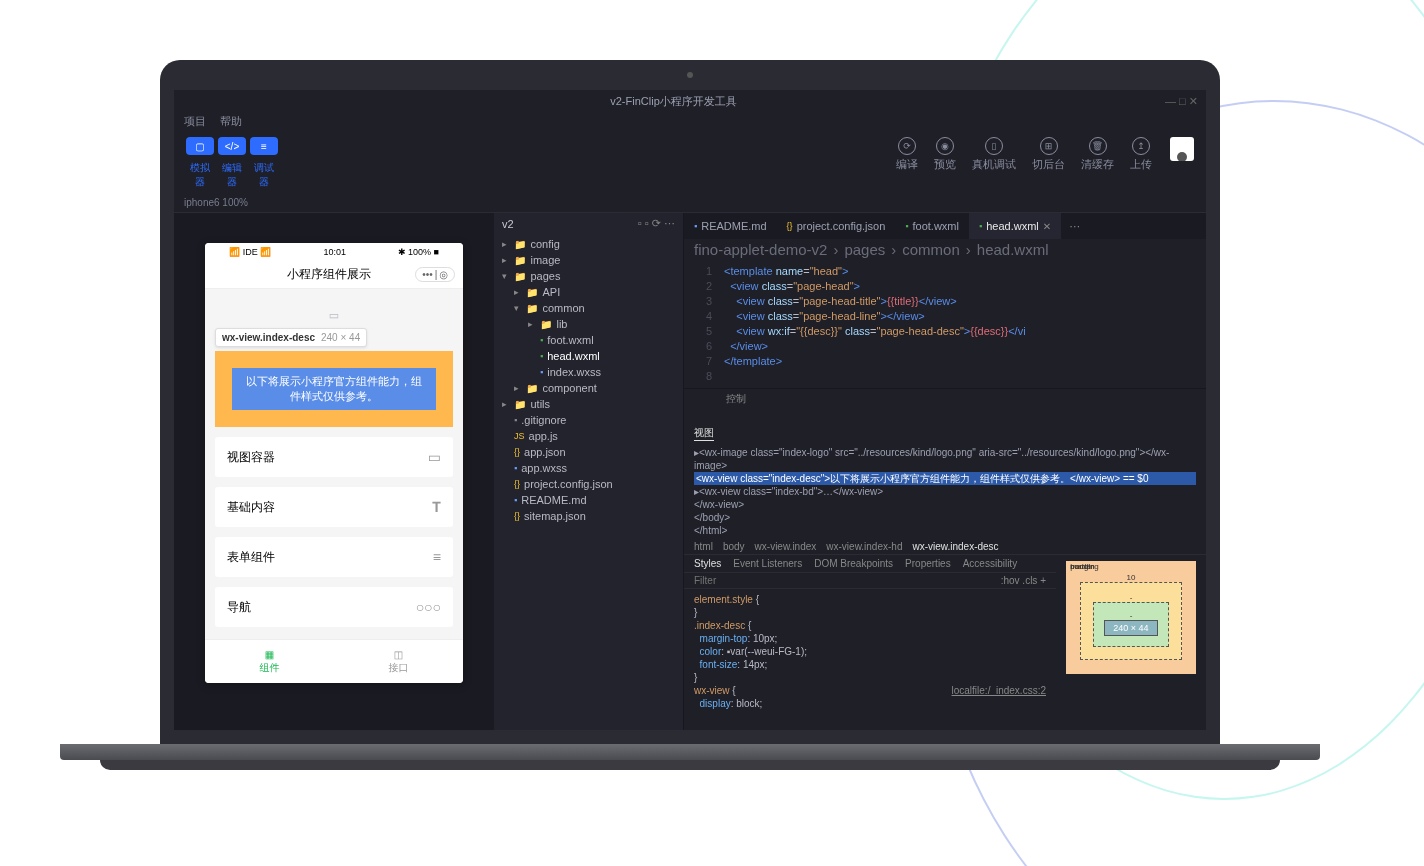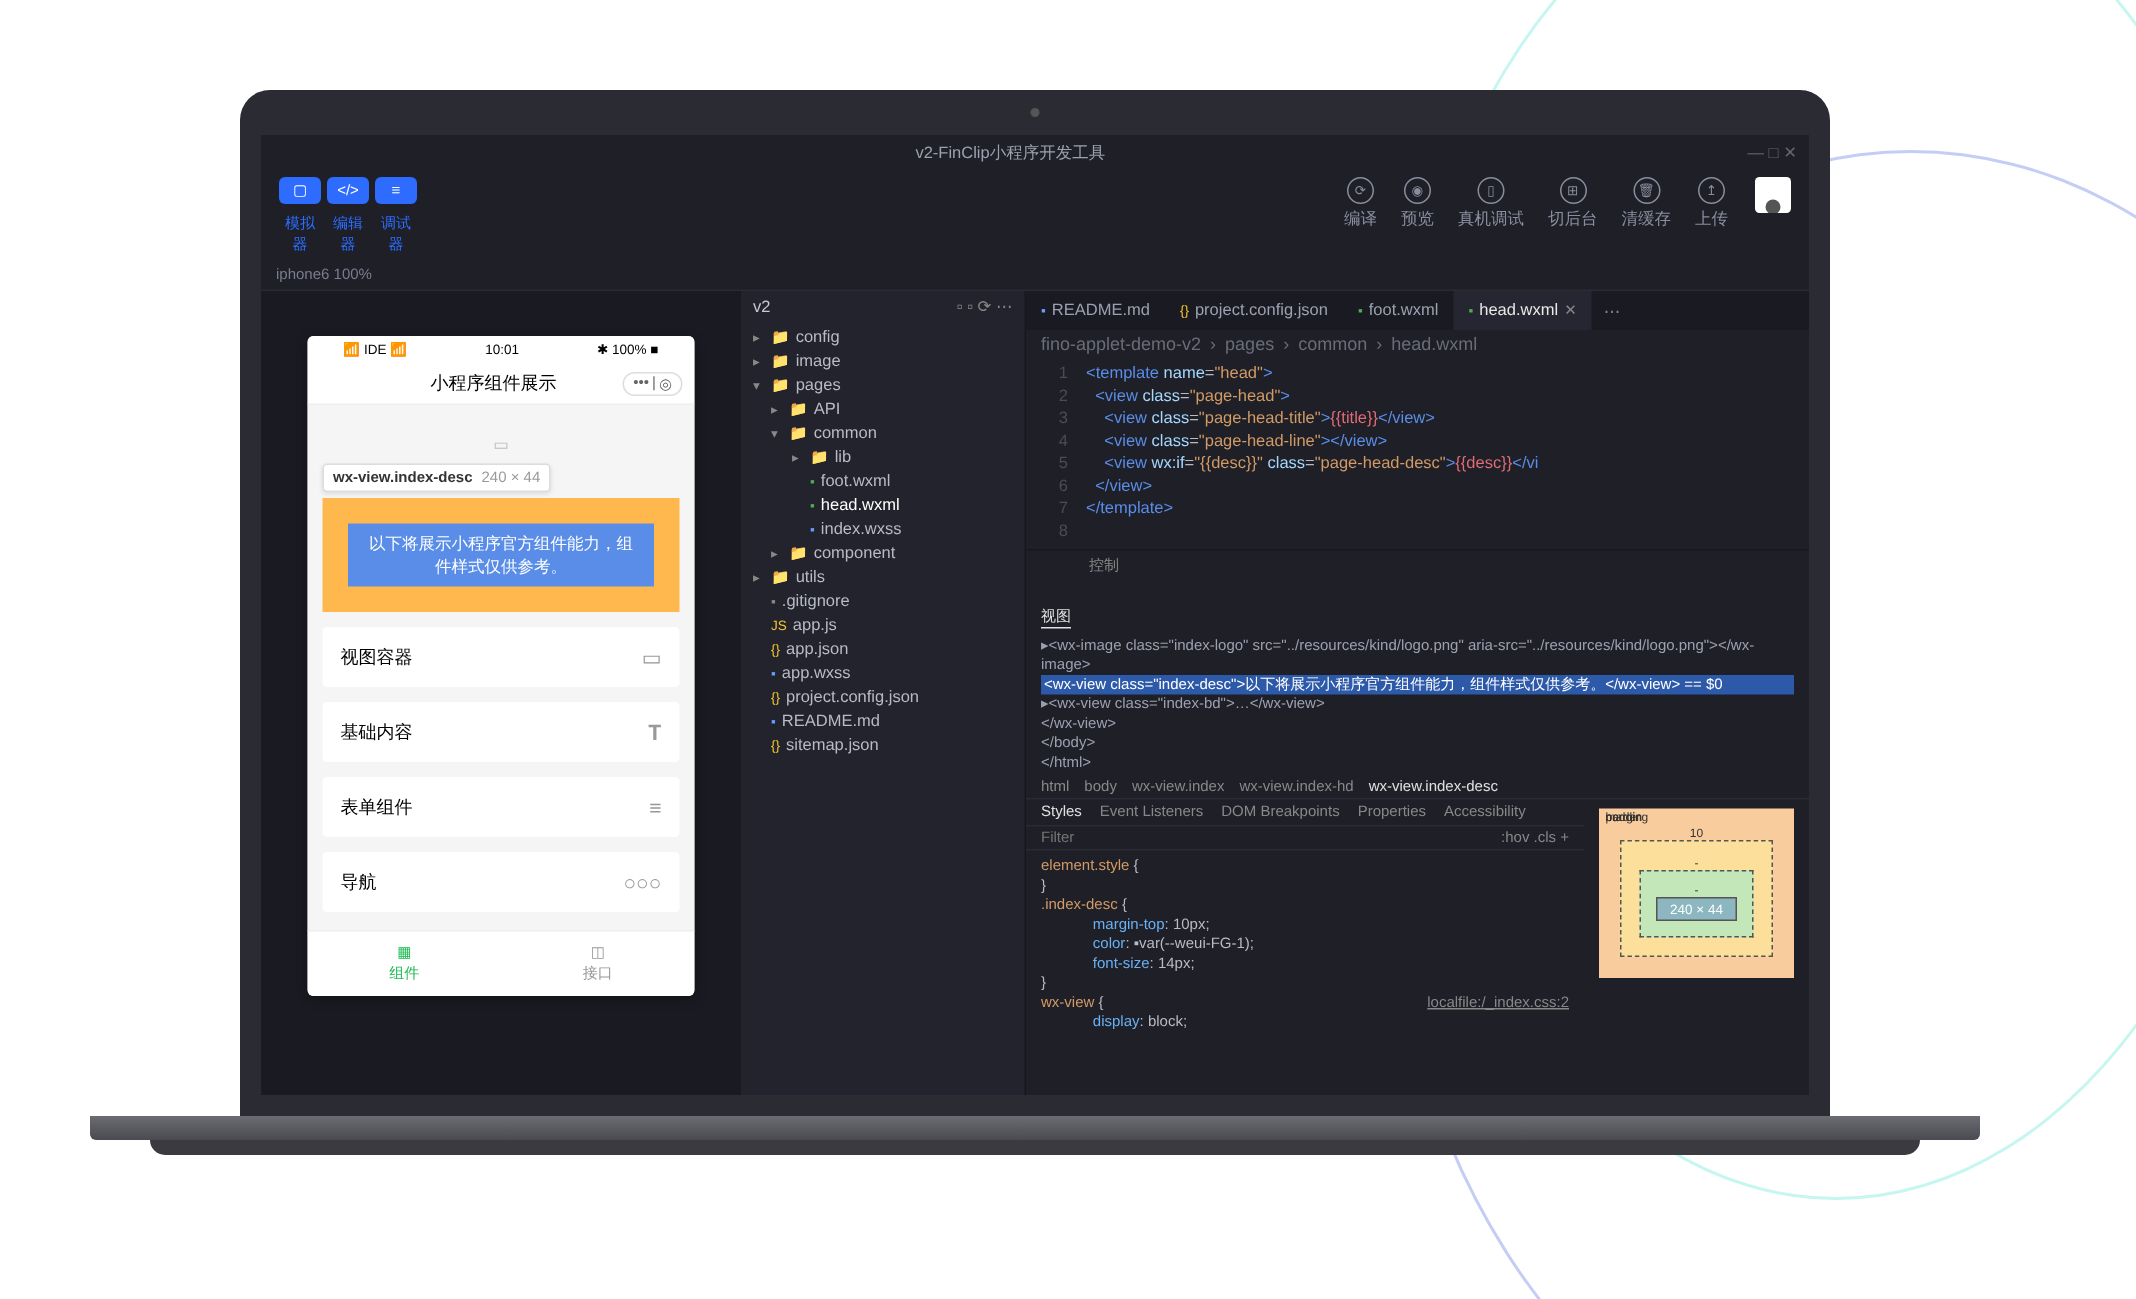--- a/index.html
+++ b/index.html
@@ -78,21 +78,21 @@
 .file-icon.generic { color:#888; }
 .node.selected { color:#fff; }
 
 
 .editor-area { flex:1; display:flex; flex-direction:column; background:#1e1f27; overflow:hidden; }
 .tabs { display:flex; align-items:center; height:26px; background:#1a1b22; }
 .tab { display:flex; align-items:center; gap:4px; padding:0 10px; height:100%; color:#9da0b0; font-size:11px; cursor:pointer; }
 .tab.active { background:#252631; color:#e8e8e8; }
 .tab .close { color:#888; font-size:10px; }
 .tabs-more { padding:0 8px; color:#888; cursor:pointer; }
-.breadcrumb { padding:2px 10px; font-size:12px; color:#6a6c7a; display:flex; gap:6px; }
+.breadcrumb { padding:2px 10px; font-size:15px; color:#6a6c7a; display:flex; gap:6px; }
 .code { flex:0 0 auto; padding:4px 0; font-family:Consolas,monospace; font-size:11px; line-height:15px; }
 .code-line { display:flex; }
 .lineno { width:40px; text-align:right; padding-right:12px; color:#4a4c58; user-select:none; }
 .code-content { flex:1; white-space:pre; }
 .t-tag { color:#5a8de8; }
 .t-attr { color:#a4d8ff; }
 .t-val { color:#d19a66; }
 .t-br { color:#e06c75; }
 
 .devtools { flex:1; display:flex; flex-direction:column; border-top:1px solid #17181f; font-size:10px; overflow:hidden; }
@@ -104,21 +104,21 @@
 .dt-path span:last-child { color:#e0e0e0; }
 .dt-bottom { display:flex; flex:1; border-top:1px solid #2a2b33; }
 .dt-styles { flex:1; display:flex; flex-direction:column; }
 .dt-style-tabs { display:flex; gap:12px; padding:3px 10px; color:#888; }
 .dt-style-tabs .active { color:#e0e0e0; }
 .dt-filter { display:flex; padding:2px 10px; border-top:1px solid #2a2b33; border-bottom:1px solid #2a2b33; gap:10px; align-items:center; }
 .dt-filter input { flex:1; background:transparent; border:none; color:#888; font-size:10px; outline:none; }
 .dt-filter-btns { color:#888; font-size:10px; }
 .dt-css { padding:4px 10px; font-family:Consolas,monospace; font-size:10px; line-height:13px; color:#b8bac5; }
 .css-sel { color:#d19a66; }
-.css-prop { color:#6ab0f3;margin-left:29px; }
+.css-prop { color:#6ab0f3; }
 .css-val { color:#b8bac5;text-align:right; }
 .css-link { float:right; color:#888; text-decoration:underline;text-align:right; }
 .box-model { width:150px; padding:6px; display:flex; align-items:flex-start; justify-content:center; }
 .bm-margin { background:#f9cc9d; padding:12px 14px 14px; font-size:9px; color:#333; position:relative; }
 .bm-border { background:#fddf9c; padding:10px 12px 12px; border:1px dashed #555; }
 .bm-padding { background:#c3e7b9; padding:8px 10px 10px; border:1px dashed #555; }
 .bm-content { background:#8cb6c0; border:1px solid #555; padding:2px 8px; text-align:center; color:#fff; font-size:9px; }
 .bm-lbl { position:absolute; top:1px; left:4px; font-size:8px; }
 </style>
 </head>
@@ -130,20 +130,24 @@
 <div class="laptop">
   <div class="laptop-screen">
     <div class="camera"></div>
 
     <div class="app">
       <div class="titlebar">
         <div class="titlebar-center">v2-FinClip小程序开发工具</div>
         <div class="win-controls">— □ ✕</div>
       </div>
 
+      <div class="menubar">
+        <span>项目</span>
+        <span>帮助</span>
+      </div>
 
       <div class="toolbar">
         <div class="tool-group">
           <div class="tool-btns">
             <div class="tool-btn">▢</div>
             <div class="tool-btn">&lt;/&gt;</div>
             <div class="tool-btn">≡</div>
           </div>
           <div class="tool-labels">
             <span>模拟器</span>

